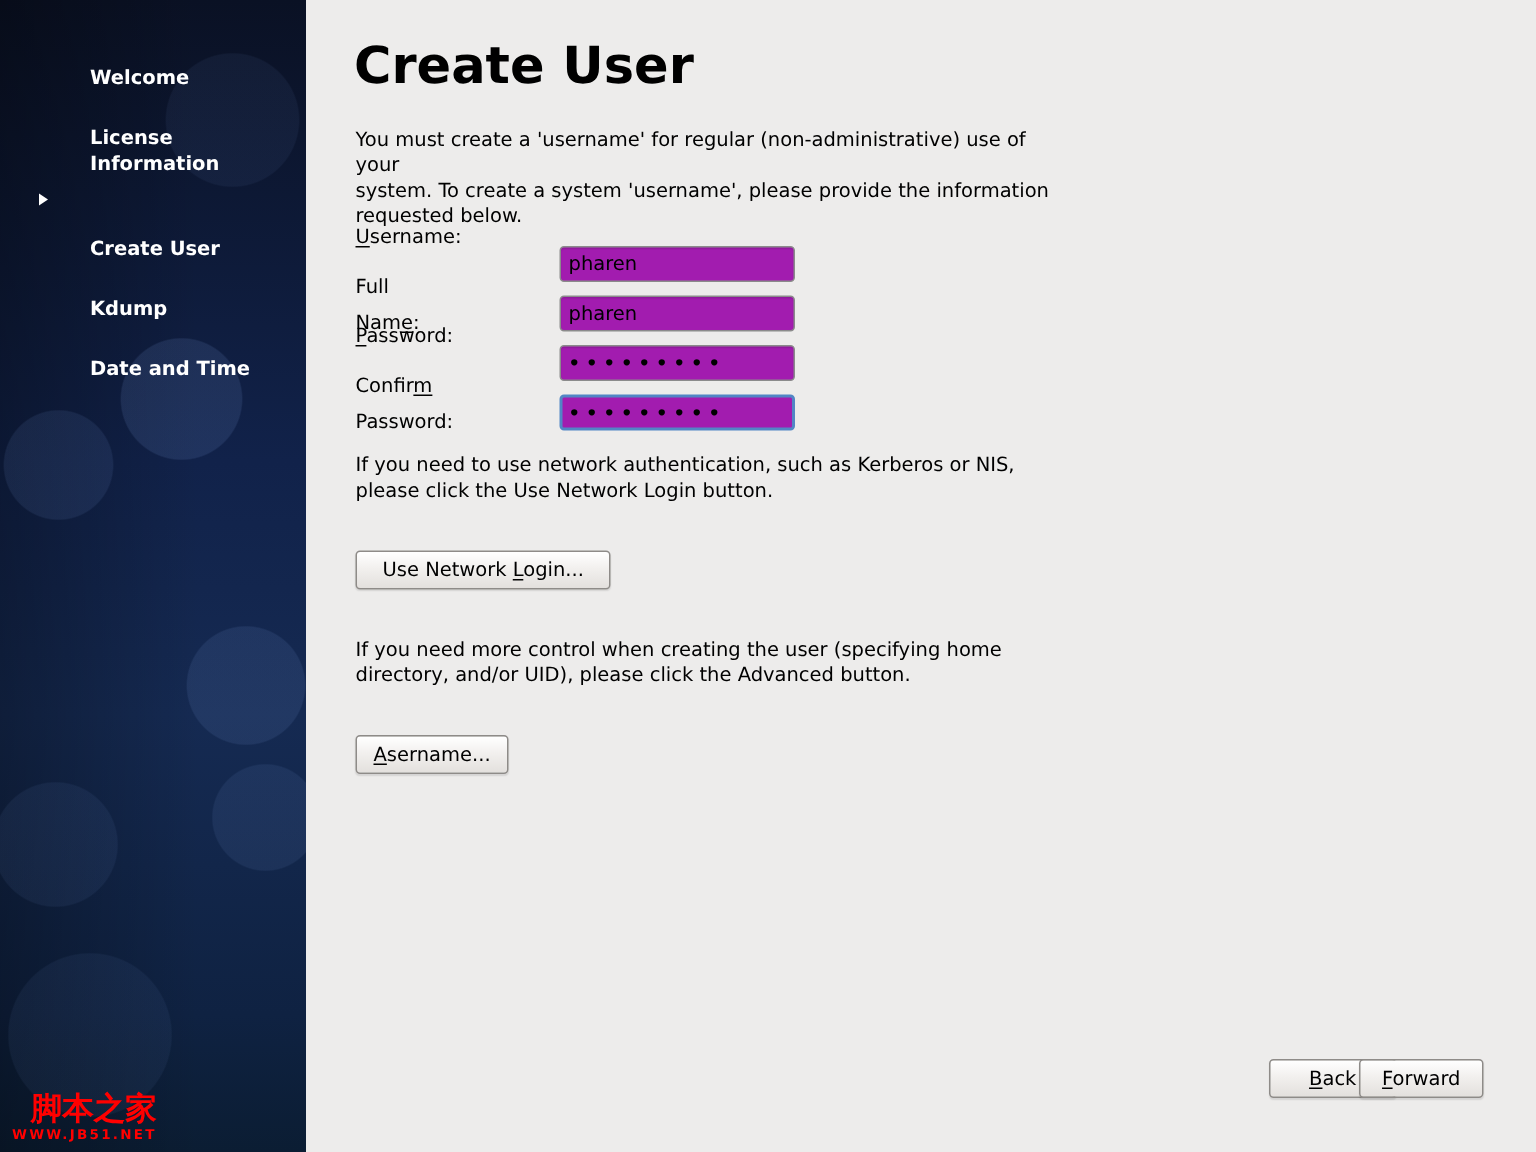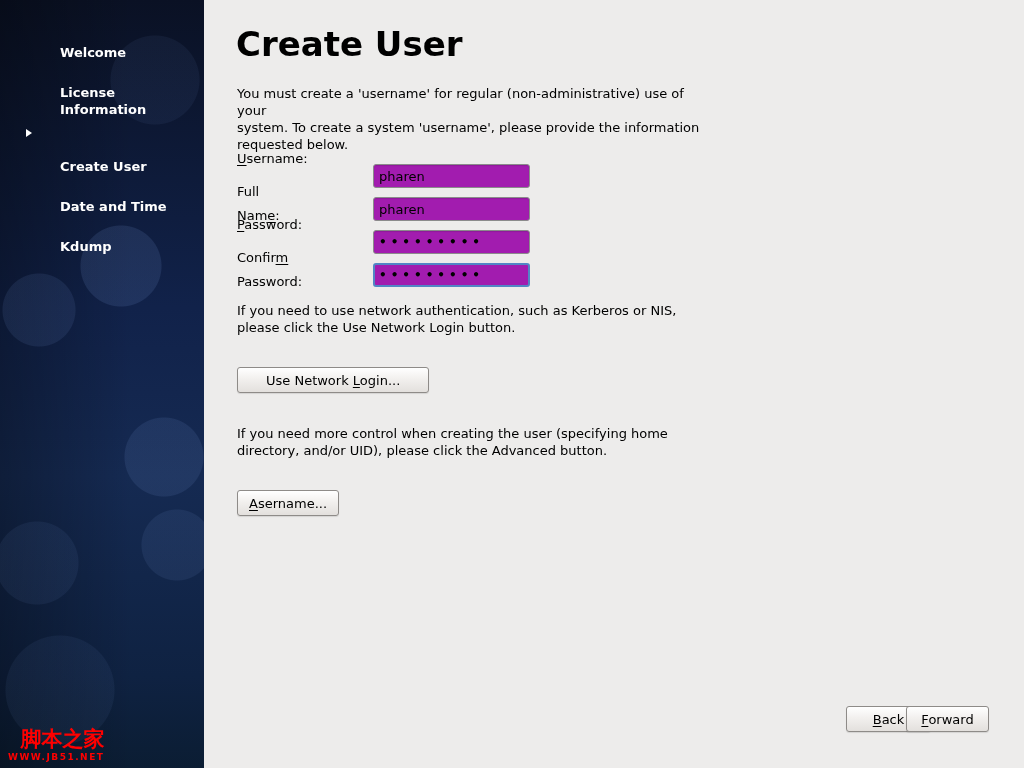--- a/index.html
+++ b/index.html
@@ -46,21 +46,21 @@
     width:157px; height:24px; border:1px solid #8b8b8b; border-radius:3px;
     background:#a21caf; padding:0 5px; font-family:inherit; font-size:13px; color:#000; outline:none;
     box-shadow:inset 0 1px 1px rgba(0,0,0,0.12);margin-top:17px; }
   .text-input.focused { border:2px solid #5286c5; padding:0 4px; box-shadow:none; }
   .pw { letter-spacing:4px; font-weight:bold; font-size:12px; }
 
   .gtk-btn { box-sizing:border-box; border:1px solid #8e8b88; border-radius:3px;
     background:linear-gradient(to bottom, #ffffff 0%, #f2f0ee 45%, #e3e0dd 100%);
     font-family:inherit; font-size:13px; color:#000; cursor:pointer;
     box-shadow:0 1px 1px rgba(0,0,0,0.10); }
-  .network-btn  { position:absolute; left:33px; top:367px; height:26px; padding:0 28px; }
+  .network-btn  { position:absolute; left:33px; top:367px; height:26px; padding:0 17px; }
   .advanced-btn { position:absolute; left:33px; top:490px; height:26px; padding:0 11px; }
   .back-btn    { position:absolute; left:606px; top:706px; width:85px; height:26px;margin-left:36px; }
   .forward-btn { position:absolute; left:702px; top:706px; width:83px; height:26px;text-align:center; }
 </style>
 </head>
 <body>
 
 <div class="screen">
 
   <div class="sidebar">
@@ -70,24 +70,24 @@
       </div>
       <div class="step">
         <span>License
 Information</span>
       </div>
       <div class="step">
         <span class="arrow-icon"></span>
         <span>Create User</span>
       </div>
       <div class="step">
-        <span>Date and Time</span>
+        <span>Kdump</span>
       </div>
       <div class="step">
-        <span>Kdump</span>
+        <span>Date and Time</span>
       </div>
     </div>
     <div class="wm">
       <div class="wm-title">脚本之家</div>
       <div class="wm-sub">WWW.JB51.NET</div>
     </div>
   </div>
 
   <div class="main">
     <h1 class="page-title">Create User</h1>

